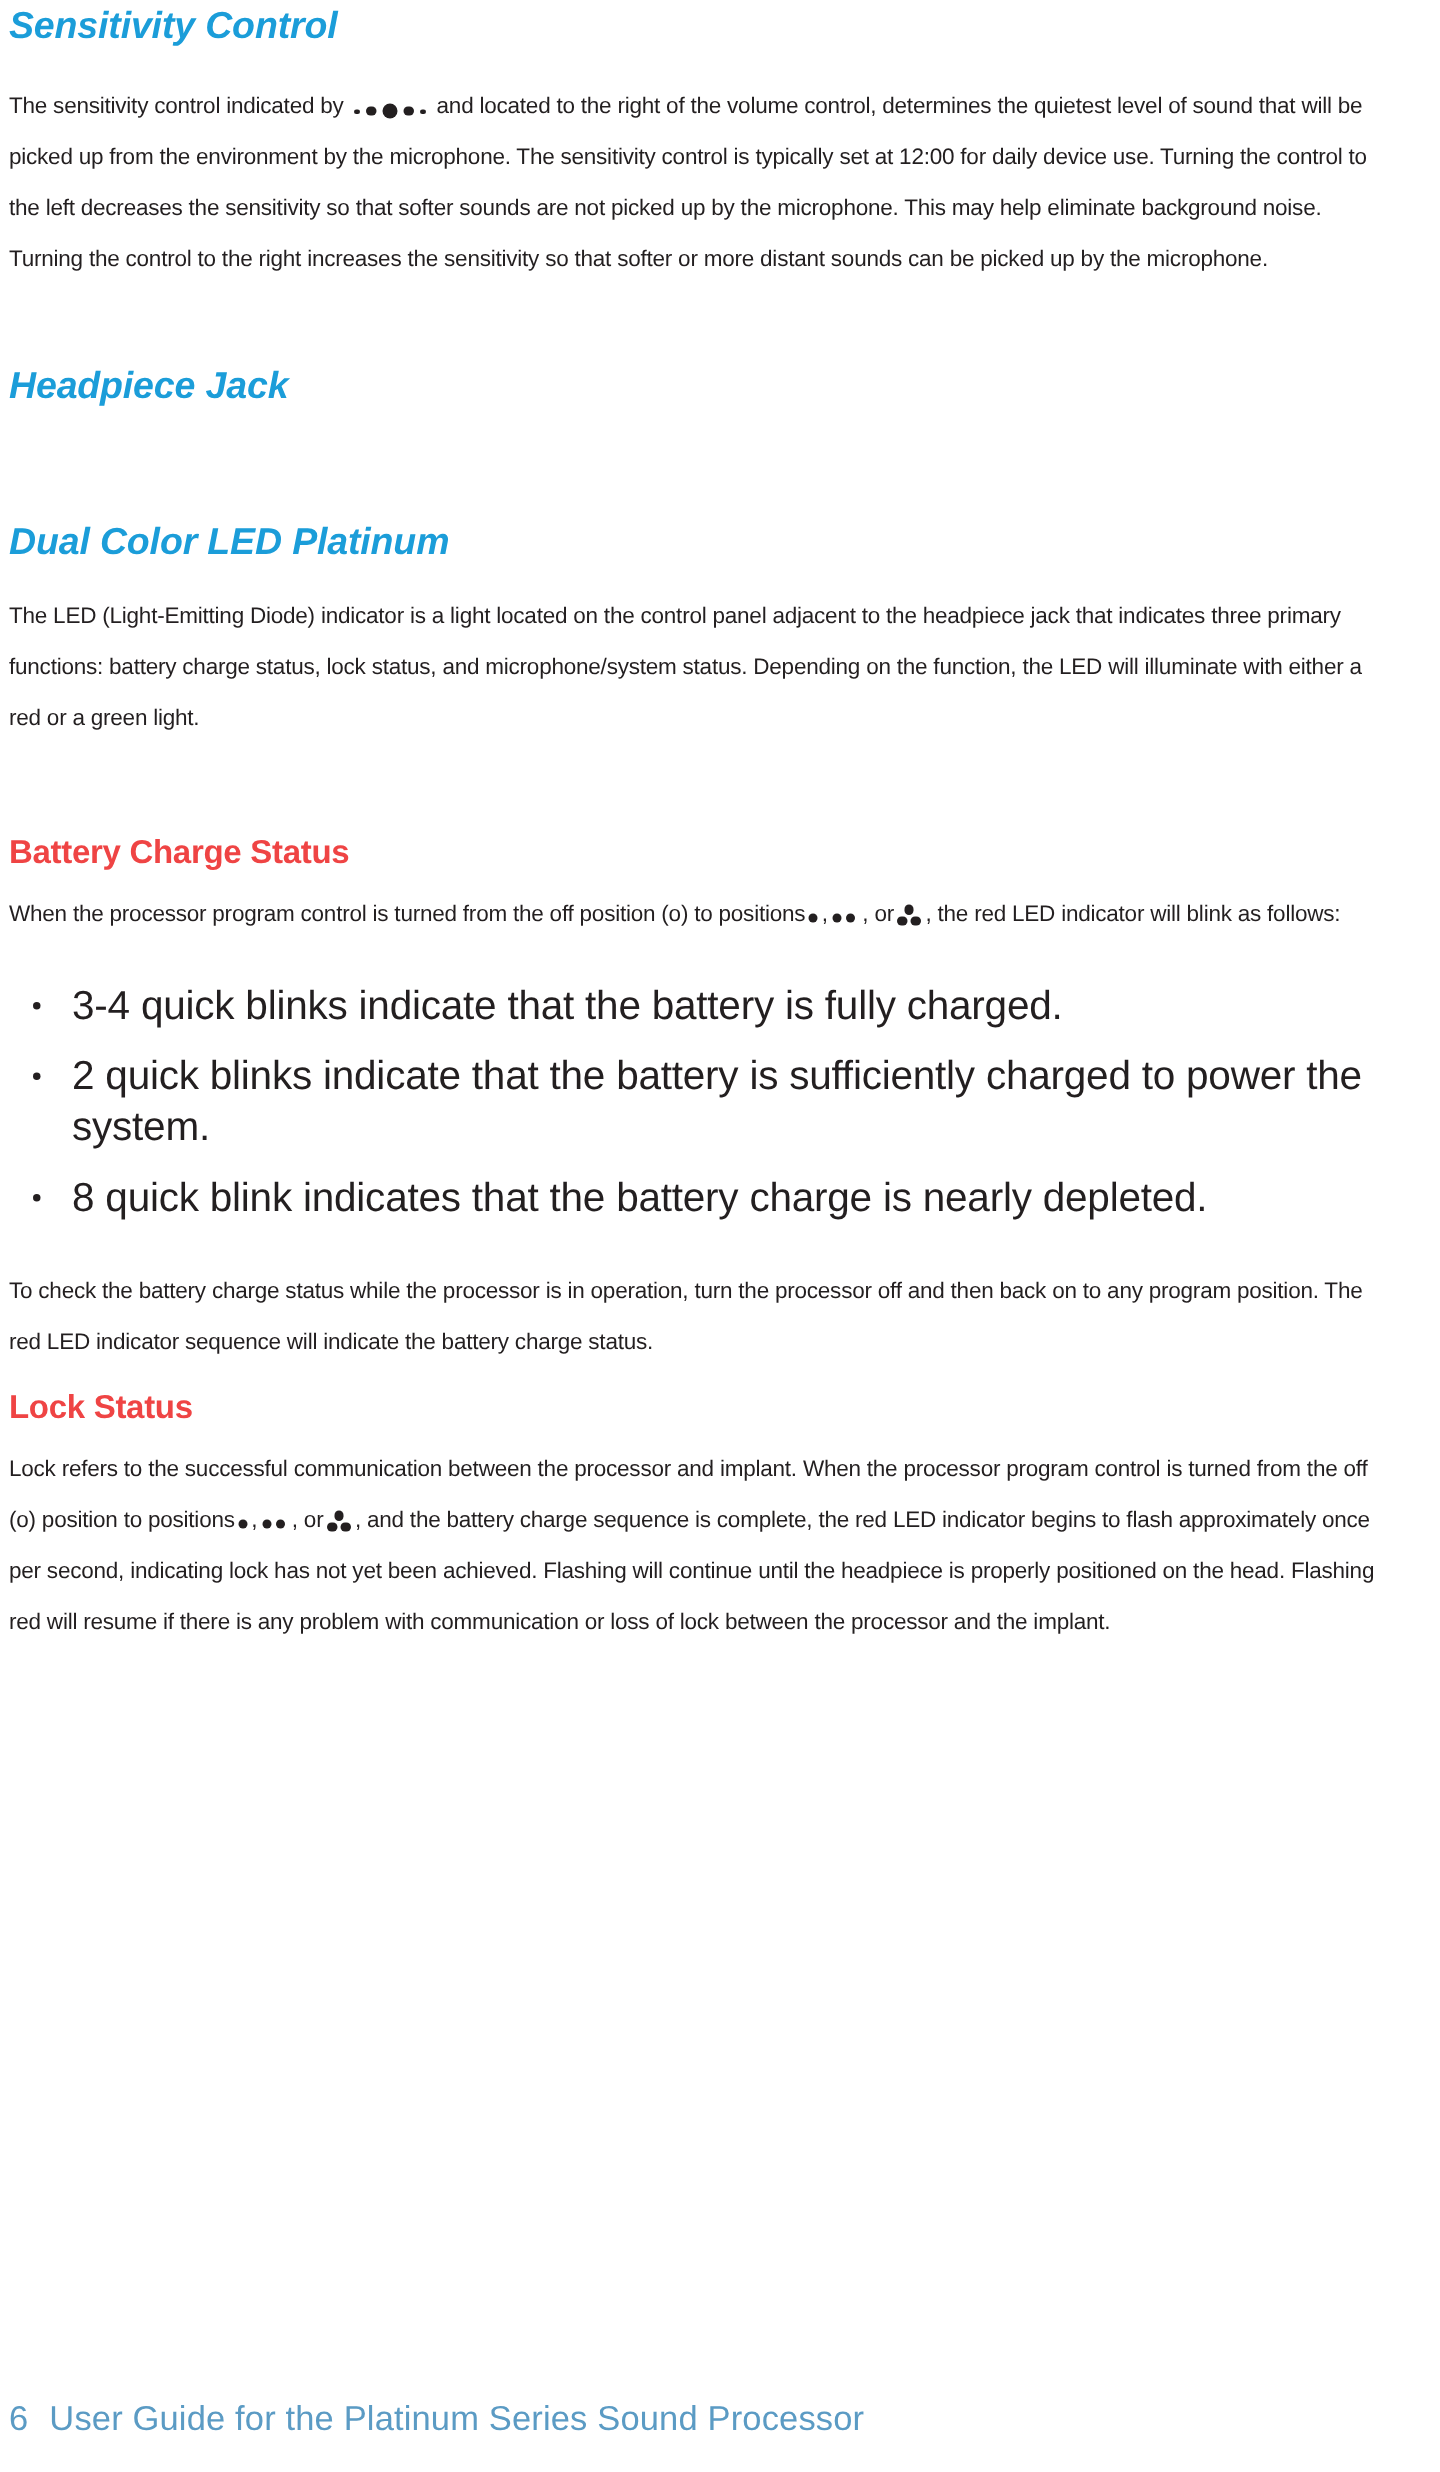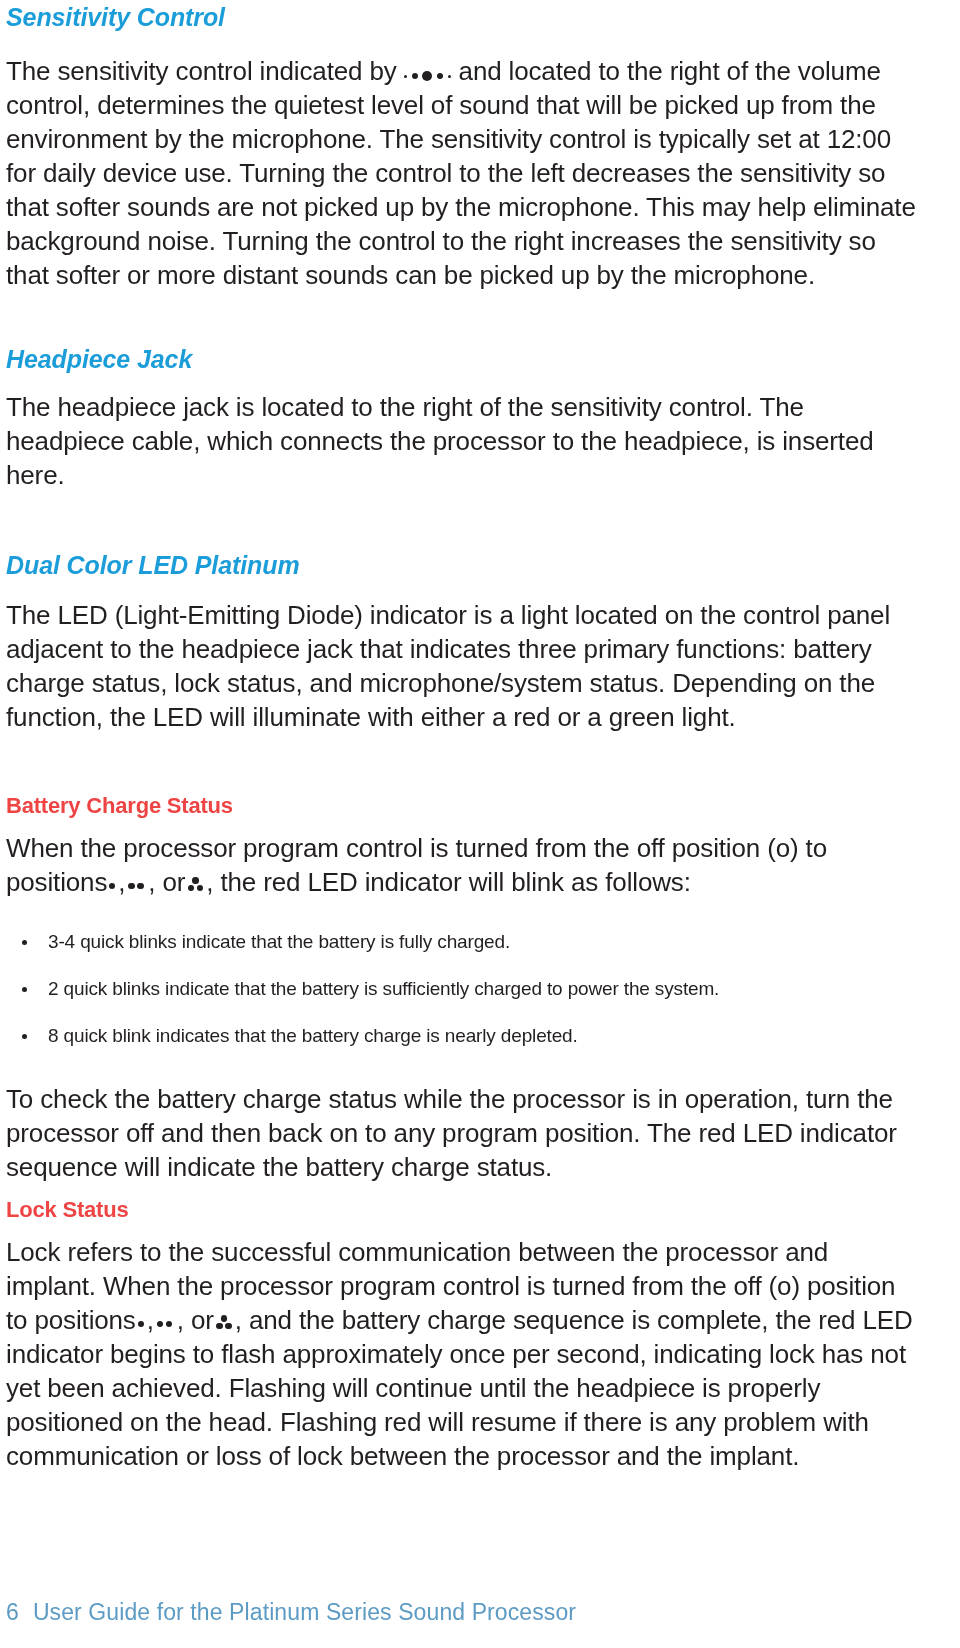--- a/index.html
+++ b/index.html
@@ -46,21 +46,21 @@
     line-height: 27px;
     font-weight: bold;
     font-style: normal;
     letter-spacing: -0.2px;
     color: #ef4444;
   }
 
   
   p.body {
     margin: 0;
-    font-size: 26px;
+    font-size: 15px;
     line-height: 34px;
     font-weight: normal;
     color: #231f20;
     letter-spacing: -0.15px;
     text-align: left;
   }
 
   
   .gap-12 { height: 12px; }
   .gap-16 { height: 16px; }
@@ -72,21 +72,21 @@
 
   
   ul.bullets {
     margin: 0;
     padding: 0;
     list-style: none;
   }
   ul.bullets li {
     position: relative;
     padding-left: 42px;
-    font-size: 19px;
+    font-size: 27px;
     line-height: 34px;
     letter-spacing: -0.15px;
     color: #231f20;
     margin-bottom: 13px;
   }
   ul.bullets li .dot {
     position: absolute;
     left: 16px;
     top: 15px;
     width: 5px;
@@ -174,21 +174,20 @@
   <div class="content">
 
     <h2 class="sec-italic">Sensitivity Control</h2>
     <div class="gap-22"></div>
     <p class="body"><span>The sensitivity control indicated by</span><span class="sym sym-scale"><i></i><i></i><i></i><i></i><i></i></span><span>and located to the right of the volume control, determines the quietest level of sound that will be picked up from the environment by the microphone. The sensitivity control is typically set at 12:00 for daily device use. Turning the control to the left decreases the sensitivity so that softer sounds are not picked up by the microphone. This may help eliminate background noise. Turning the control to the right increases the sensitivity so that softer or more distant sounds can be picked up by the microphone.</span></p>
 
     <div class="gap-52"></div>
 
     <h2 class="sec-italic">Headpiece Jack</h2>
     <div class="gap-16"></div>
-    <p class="body">The headpiece jack is located to the right of the sensitivity control. The headpiece cable, which connects the processor to the headpiece, is inserted here.</p>
 
     <div class="gap-58"></div>
 
     <h2 class="sec-italic">Dual Color LED Platinum</h2>
     <div class="gap-18"></div>
     <p class="body">The LED (Light-Emitting Diode) indicator is a light located on the control panel adjacent to the headpiece jack that indicates three primary functions: battery charge status, lock status, and microphone/system status. Depending on the function, the LED will illuminate with either a red or a green light.</p>
 
     <div class="gap-58"></div>
 
     <h3 class="sec-plain">Battery Charge Status</h3>

